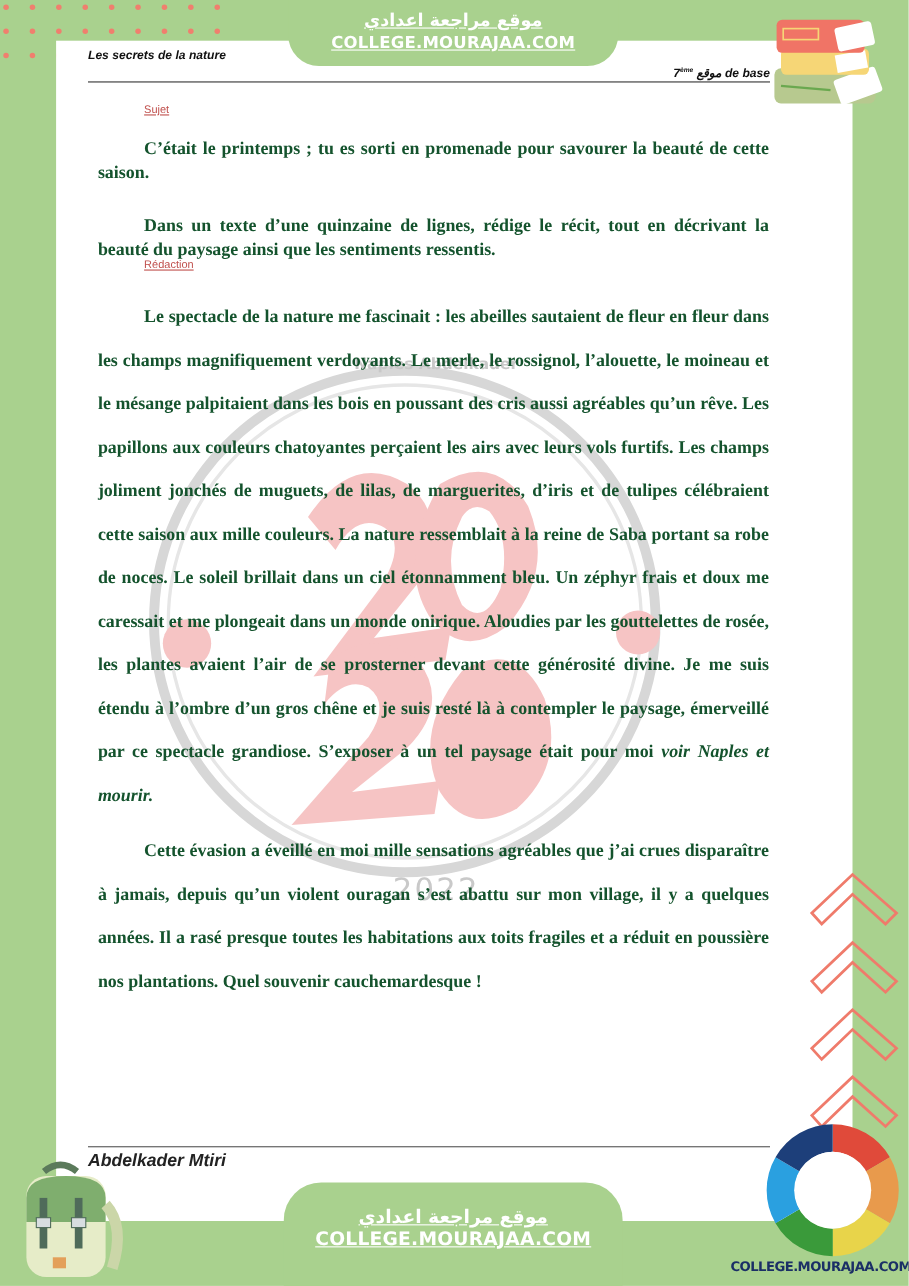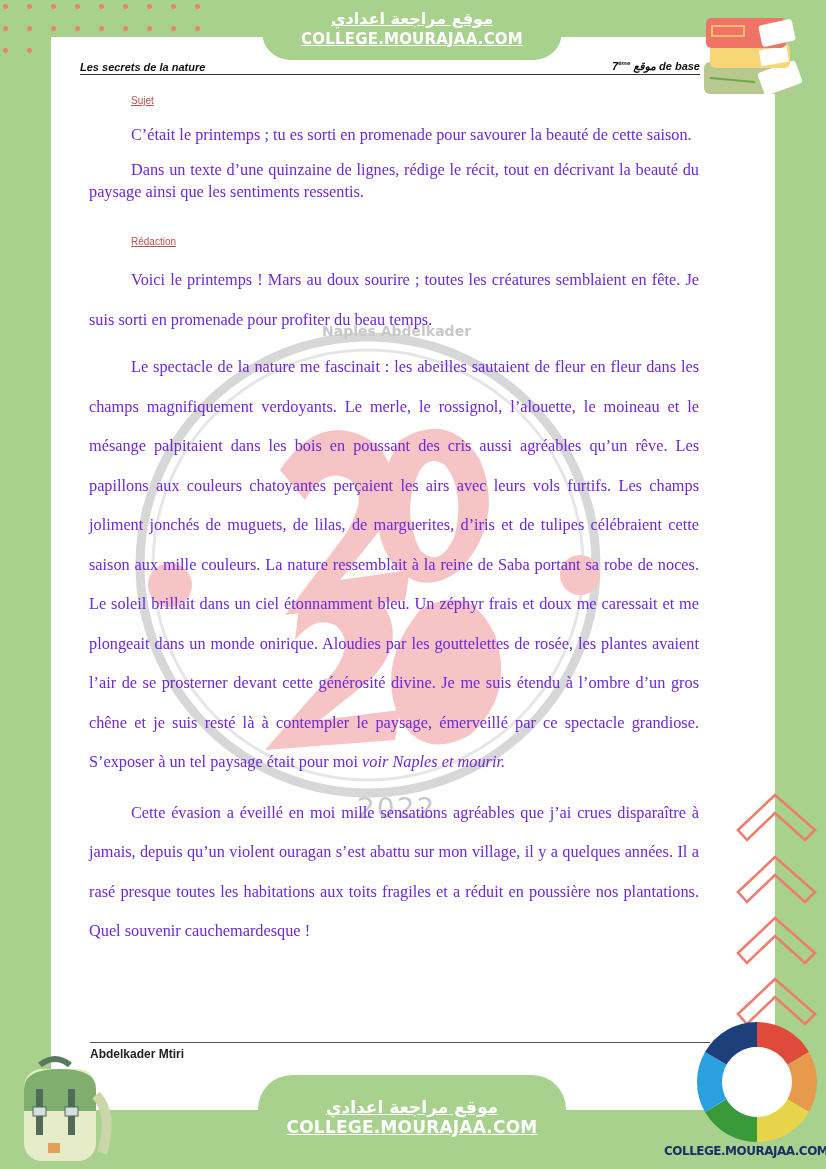--- a/index.html
+++ b/index.html
@@ -7,26 +7,26 @@
   .dots { position:absolute; left:0; top:0; width:200px; height:60px; }
   .dot { position:absolute; width:5px; height:5px; border-radius:50%; background:#f07f6e; }
   .page { position:absolute; left:51px; top:37px; width:724px; height:1073px; background:#ffffff; }
   .banner { position:absolute; left:262px; top:0; width:300px; height:60px; background:#a9d18e; border-radius:0 0 28px 28px; text-align:center; color:#fff; z-index:3; }
   .banner .ar { font-family:"DejaVu Sans", sans-serif; font-size:16px; font-weight:bold; text-decoration:underline; padding-top:9px; line-height:20px; }
   .banner .en { font-family:"DejaVu Sans", sans-serif; font-size:15px; font-weight:bold; text-decoration:underline; line-height:20px; letter-spacing:0.2px; }
   .banner-bottom { position:absolute; left:258px; top:1075px; width:308px; height:94px; background:#a9d18e; border-radius:34px 34px 0 0; text-align:center; color:#fff; z-index:3; }
   .banner-bottom .ar { padding-top:22px; font-size:17px; }
   .banner-bottom .en { font-size:17px; }
   .hdr { position:absolute; top:57px; left:80px; width:620px; height:17px; border-bottom:1.5px solid #333; font-family:"Liberation Sans", sans-serif; font-style:italic; font-weight:bold; font-size:11px; color:#111; }
-  .hdr .l { position:absolute; left:0; bottom:1px; }
+  .hdr .l { position:absolute; left:0; bottom:17px; }
   .hdr .r { position:absolute; right:0; bottom:1px; }
   .hdr sup { font-size:6px; }
-  .ftr { position:absolute; top:1042px; left:80px; width:620px; border-top:1.5px solid #555; font-family:"Liberation Sans", sans-serif; font-weight:bold; font-size:12px; color:#222; padding-top:4px;margin-left:10px; }
+  .ftr { position:absolute; top:1042px; left:80px; width:620px; border-top:1.5px solid #555; font-family:"Liberation Sans", sans-serif; font-style:italic; font-weight:bold; font-size:16px; color:#222; padding-top:4px; }
   .section-title { position:absolute; left:131px; font-family:"Liberation Sans", sans-serif; font-size:10px; color:#c0504d; text-decoration:underline; }
-  .txt { position:absolute; left:89px; width:610px; font-size:16.3px; color:#6d28d9; text-align:justify; }
+  .txt { position:absolute; left:89px; width:610px; font-size:16.3px; color:#14532d; text-align:justify;font-weight:bold; }
   .txt p { margin:0; text-indent:42px; }
   .tight { line-height:22px; }
   .loose { line-height:39.5px; }
   .wm { position:absolute; z-index:0; pointer-events:none; }
   .wm-name { position:absolute; left:322px; top:323px; font-family:"DejaVu Sans", sans-serif; font-weight:bold; font-size:14px; color:#c8c8c8; }
   .wm-year { position:absolute; left:357px; top:792px; font-family:"DejaVu Sans", sans-serif; font-size:28px; color:#c9c9c9; letter-spacing:2px; }
   .content { position:absolute; left:0; top:0; width:826px; height:1169px; z-index:2; }
   .books { position:absolute; left:700px; top:10px; z-index:4; }
   .chevrons { position:absolute; left:733px; top:790px; z-index:4; }
   .wheel { position:absolute; left:695px; top:1020px; z-index:4; }
@@ -86,26 +86,25 @@
 
 <div class="content">
   <div class="hdr">
     <span class="l">Les secrets de la nature</span>
     <span class="r"><span>7</span><sup>ème</sup><span> موقع de base</span></span>
   </div>
 
   <div class="section-title" style="top:95px">Sujet</div>
   <div class="txt tight" style="top:124px">
     <p>C’était le printemps ; tu es sorti en promenade pour savourer la beauté de cette saison.</p>
-    <p style="margin-top:13px">Dans un texte d’une quinzaine de lignes, rédige le récit, tout en décrivant la beauté du paysage ainsi que les sentiments ressentis.</p>
+    <p style="margin-top:26px">Dans un texte d’une quinzaine de lignes, rédige le récit, tout en décrivant la beauté du paysage ainsi que les sentiments ressentis.</p>
   </div>
 
   <div class="section-title" style="top:236px">Rédaction</div>
   <div class="txt loose" style="top:260px">
-    <p>Voici le printemps ! Mars au doux sourire ; toutes les créatures semblaient en fête. Je suis sorti en promenade pour profiter du beau temps.</p>
     <p style="margin-top:8px"><span>Le spectacle de la nature me fascinait : les abeilles sautaient de fleur en fleur dans les champs magnifiquement verdoyants. Le merle, le rossignol, l’alouette, le moineau et le mésange palpitaient dans les bois en poussant des cris aussi agréables qu’un rêve. Les papillons aux couleurs chatoyantes perçaient les airs avec leurs vols furtifs. Les champs joliment jonchés de muguets, de lilas, de marguerites, d’iris et de tulipes célébraient cette saison aux mille couleurs. La nature ressemblait à la reine de Saba portant sa robe de noces. Le soleil brillait dans un ciel étonnamment bleu. Un zéphyr frais et doux me caressait et me plongeait dans un monde onirique. Aloudies par les gouttelettes de rosée, les plantes avaient l’air de se prosterner devant cette générosité divine. Je me suis étendu à l’ombre d’un gros chêne et je suis resté là à contempler le paysage, émerveillé par ce spectacle grandiose. S’exposer à un tel paysage était pour moi </span><em>voir Naples et mourir.</em></p>
     <p style="margin-top:11px">Cette évasion a éveillé en moi mille sensations agréables que j’ai crues disparaître à jamais, depuis qu’un violent ouragan s’est abattu sur mon village, il y a quelques années. Il a rasé presque toutes les habitations aux toits fragiles et a réduit en poussière nos plantations. Quel souvenir cauchemardesque !</p>
   </div>
 
   <div class="ftr">
     <span>Abdelkader Mtiri</span>
   </div>
 </div>
 
 <div class="banner">

